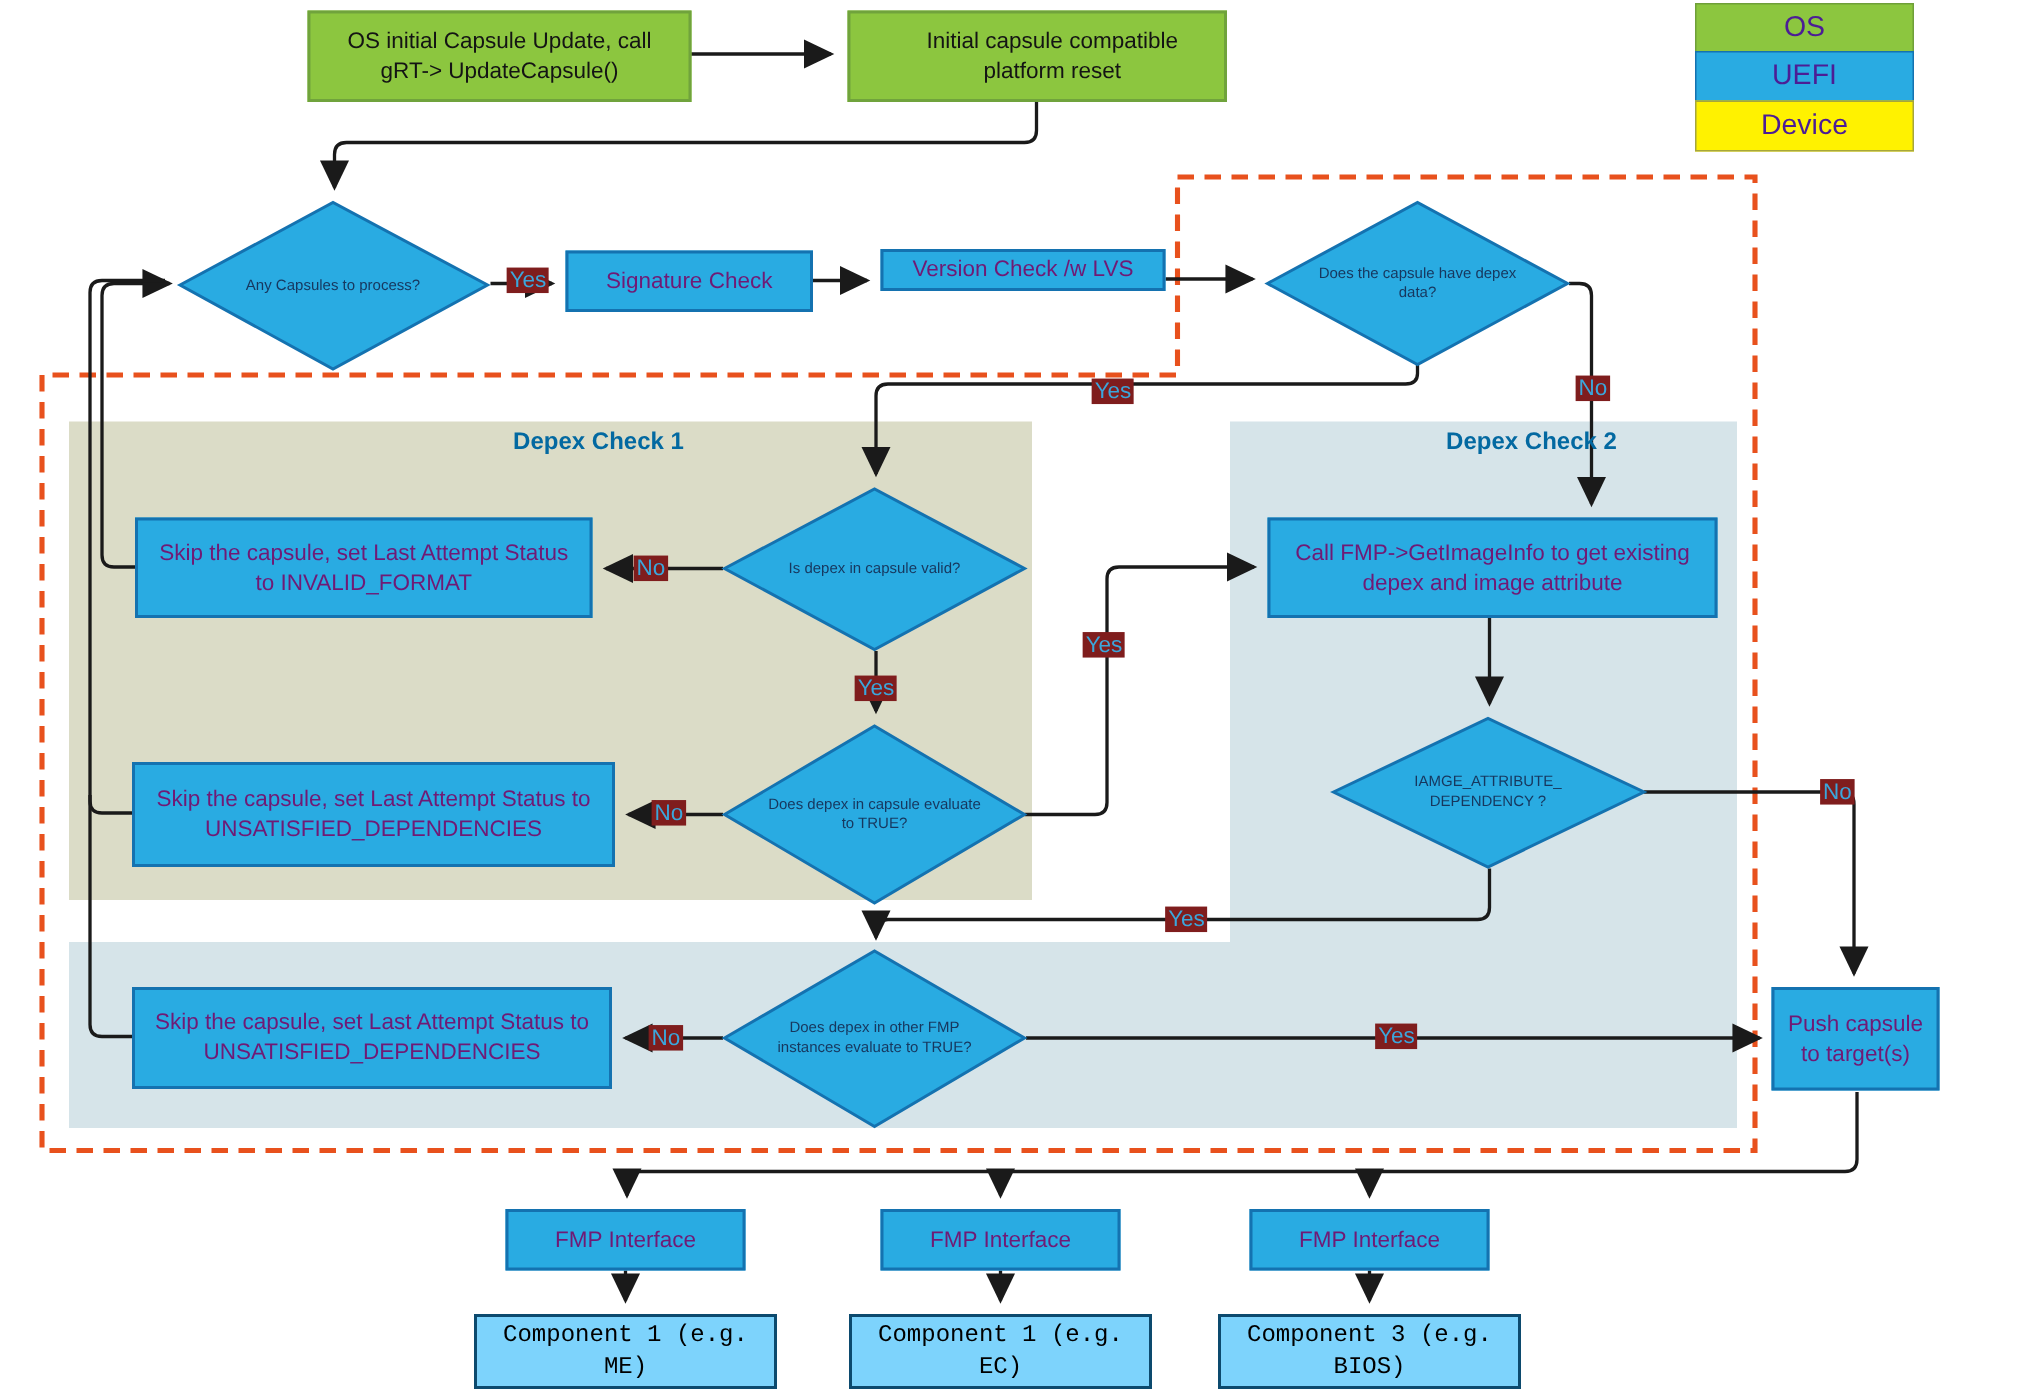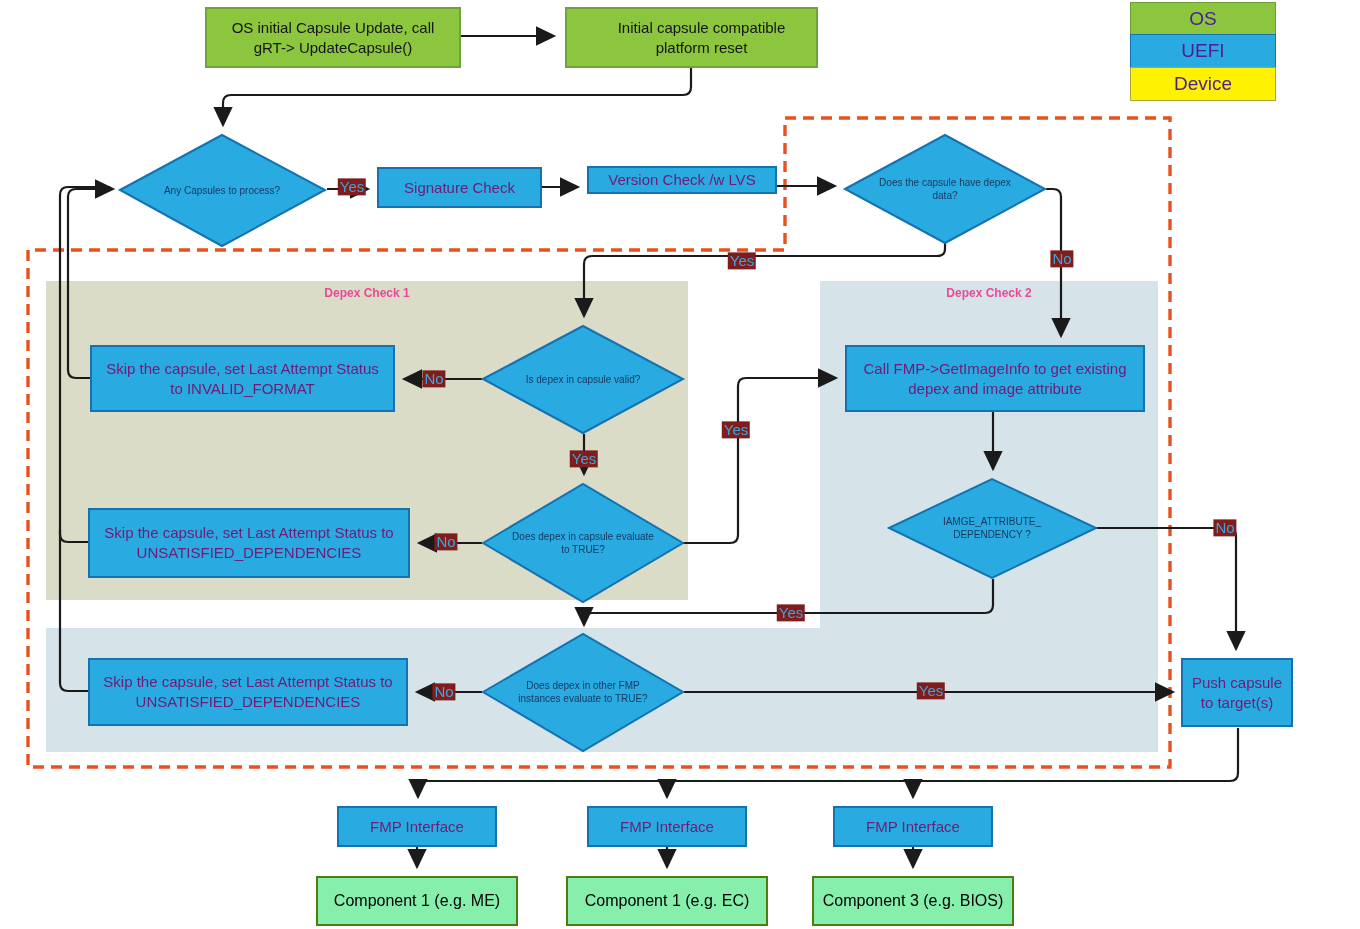--- a/index.html
+++ b/index.html
@@ -2,29 +2,29 @@
 <html><head>
 <meta charset="utf-8">
 <style>
   html,body { margin:0; padding:0; background:#fff; }
   .canvas { position:relative; width:1360px; height:929px; background:#ffffff;
             font-family:"Liberation Sans", sans-serif; overflow:hidden; }
 
   .region { position:absolute; }
   .r-khaki { background:#DBDCC7; }
   .r-blue  { background:#D6E4E9; }
-  .region-label { position:absolute; font-weight:700; font-size:12px; color:#ec4899; text-align:center; }
+  .region-label { position:absolute; font-weight:700; font-size:16px; color:#0369a1; text-align:center;padding-left:32px; }
 
   .svg-layer { position:absolute; left:0; top:0; }
 
   .node { position:absolute; display:flex; align-items:center; justify-content:center;
           text-align:center; box-sizing:border-box; line-height:1.32; padding:2px 8px; }
   .n-uefi   { background:#29ABE2; border:2px solid #1472B0; color:#701a75; font-size:15px; }
   .n-os     { background:#8CC63F; border:2px solid #70A33C; color:#141414; font-size:15px; }
-  .n-device { background:#86efac; border:2px solid #4d7c0f; color:#000;    font-size:16px; }
+  .n-device { background:#7dd3fc; border:2px solid #0c4a6e; color:#000;    font-size:16px;font-family:Liberation Mono, monospace; }
 
   .dtext { position:absolute; display:flex; align-items:center; justify-content:center;
            text-align:center; color:#17375E; font-size:10px; line-height:1.3; }
 
   .elabel { position:absolute; color:#3BA6DB; font-size:15px; background:#7f1d1d;
             padding:0 2px; transform:translate(-50%,-50%); line-height:1.15; }
 
   .legend { position:absolute; left:1130px; top:2px; width:146px; }
   .legend-row { height:34px; display:flex; align-items:center; justify-content:center;
                 font-size:19px; color:#4c1d95; border:1.6px solid; box-sizing:border-box; }

